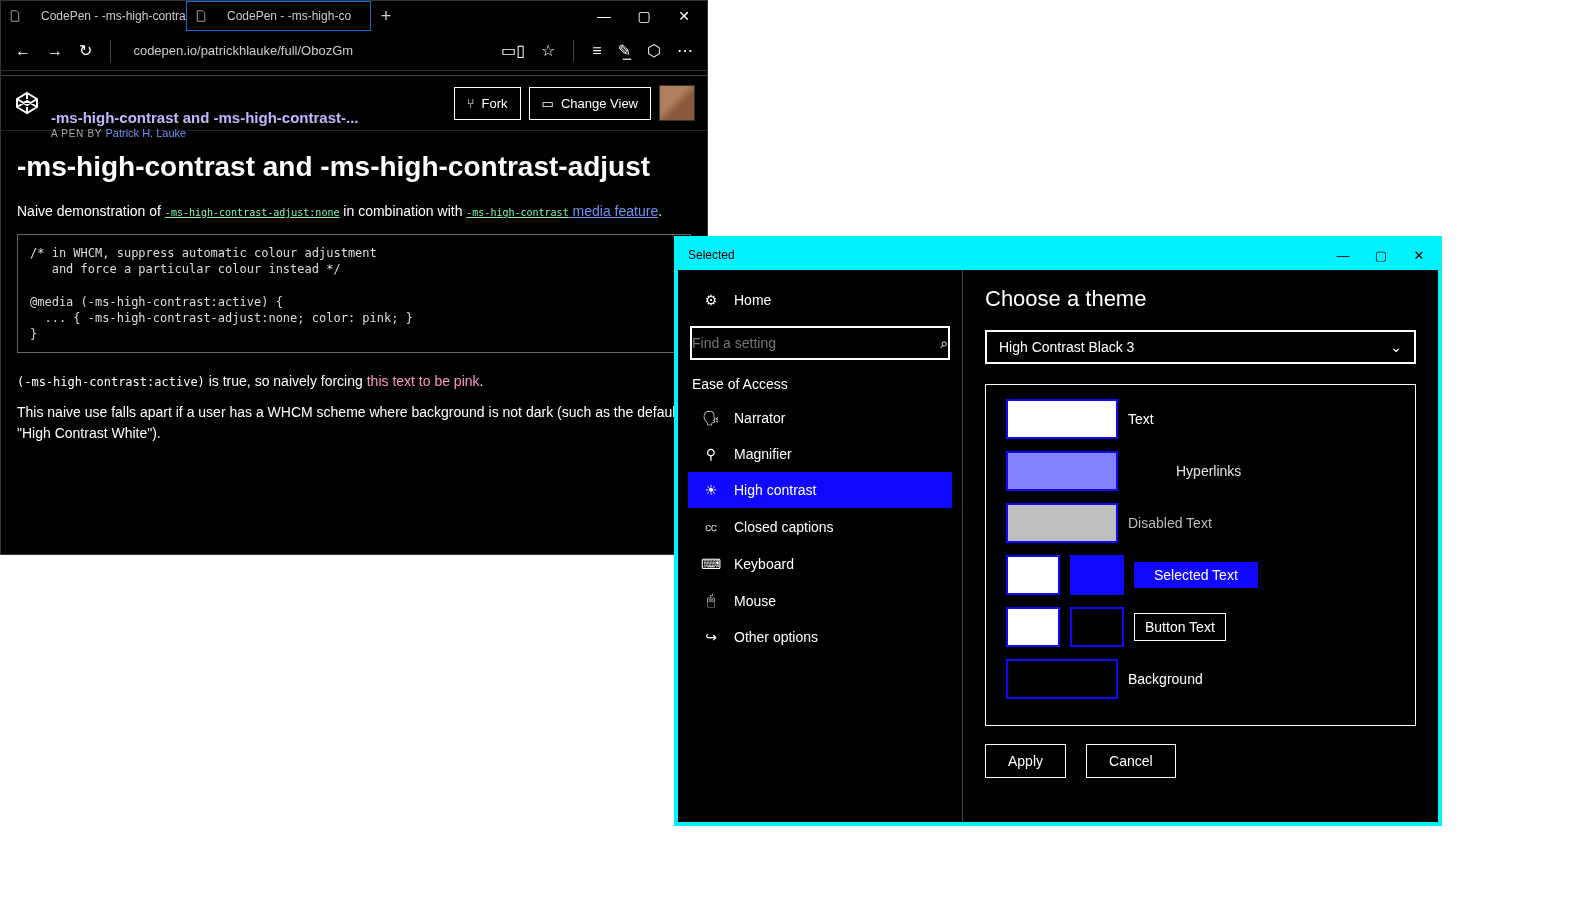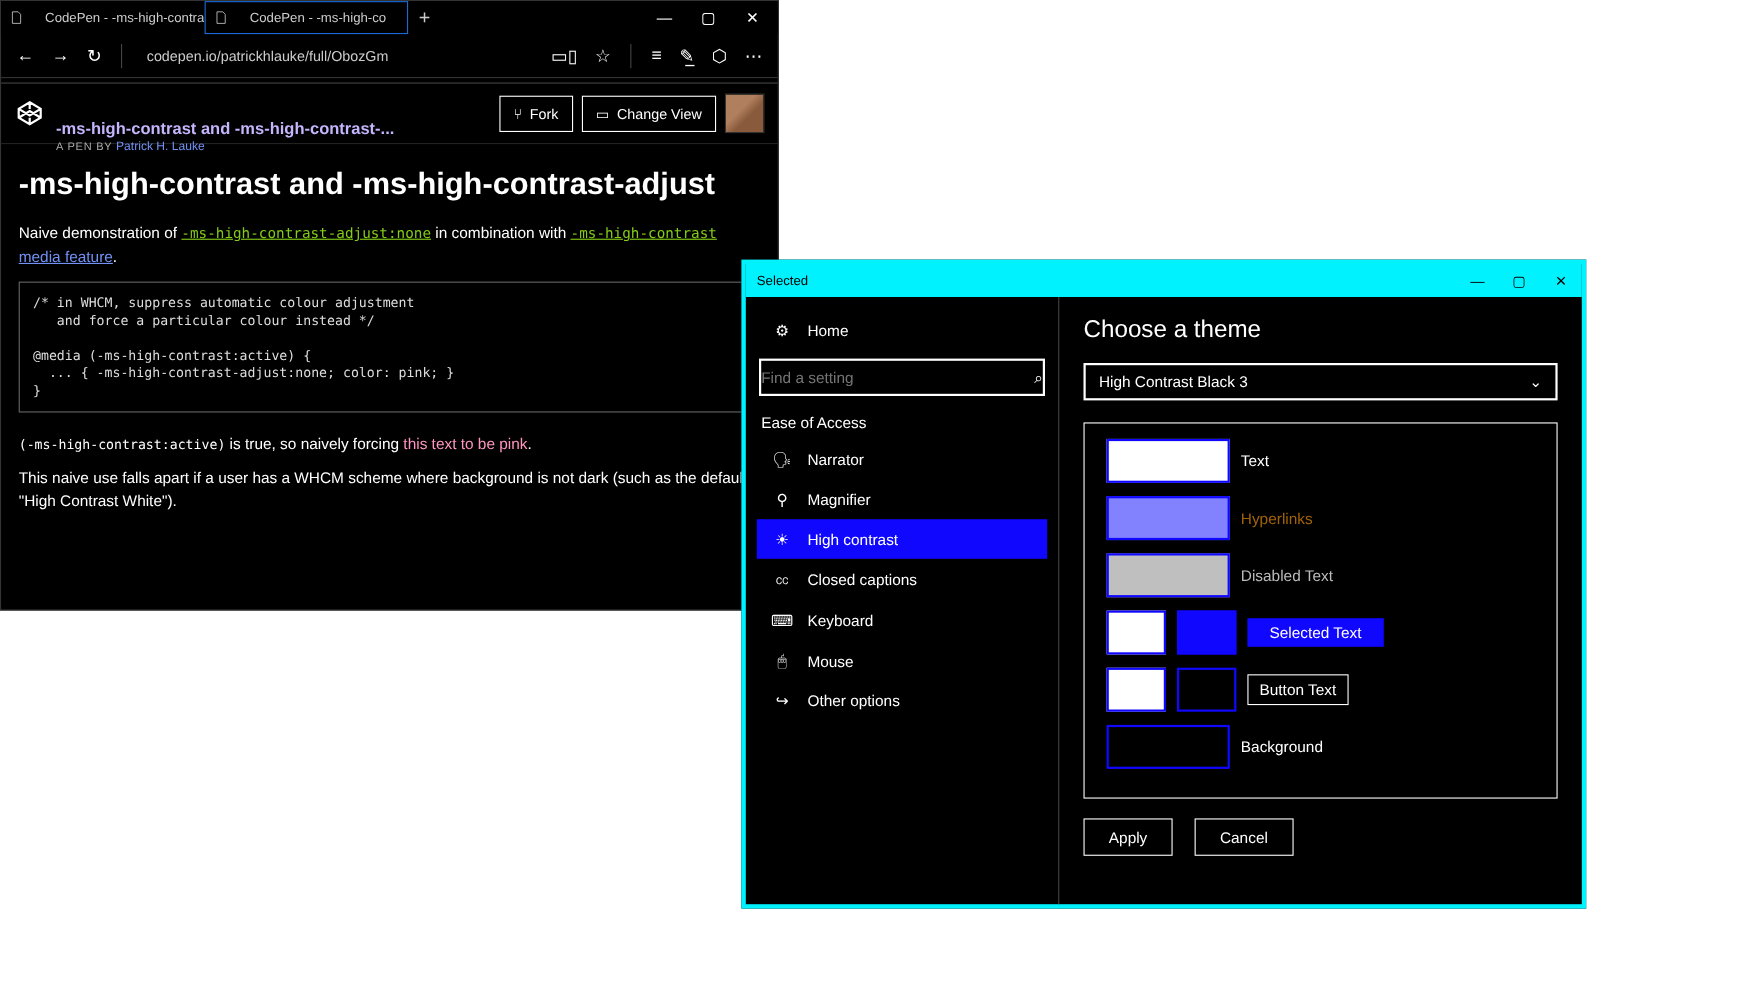--- a/index.html
+++ b/index.html
@@ -107,21 +107,21 @@
   background: linear-gradient(135deg, #b07f5e 40%, #8a5a3d 60%);
   border: 1px solid #333;
 }
 
 .page-content {
   padding: 20px 16px;
   color: #fff;
 }
 .page-content h1 { font-size: 28px; font-weight: 700; margin-bottom: 18px; }
 .page-content p { font-size: 14px; line-height: 1.5; margin-bottom: 10px; }
-.page-content a.code { color: #84cc16; font-family: "Consolas", monospace; text-decoration: underline; font-size: 13px; }
+.page-content a.code { color: #86efac; font-family: "Consolas", monospace; text-decoration: underline; font-size: 10px; }
 .page-content a.link { color: #7191f5; text-decoration: underline; }
 .page-content .pink { color: #ff95c0; }
 .page-content code.inline { font-family: "Consolas", monospace; font-size: 12px; }
 
 .code-block {
   border: 1px solid #666;
   font-family: "Consolas", monospace;
   font-size: 12px;
   padding: 10px 12px;
   line-height: 1.35;
@@ -234,21 +234,21 @@
 }
 .swatch {
   width: 54px;
   height: 40px;
   border: 2px solid #1007ff;
 }
 .swatch.wide { width: 112px; }
 .color-label { font-size: 14px; }
 .color-label.btnlike { border: 1px solid #fff; padding: 5px 10px; }
 .color-label.sel { background: #1007ff; padding: 5px 20px; }
-.hyperlinkc { color: #a16207; }
+.hyperlinkc { color: #e5e5e5; margin-left: 48px; }
 .disabledc { color: #bbb; }
 
 .settings-buttons { display: flex; gap: 20px; margin-top: 18px; }
 .settings-buttons button {
   background: transparent;
   border: 1px solid #fff;
   color: #fff;
   padding: 8px 22px;
   font-size: 14px;
   cursor: pointer;

